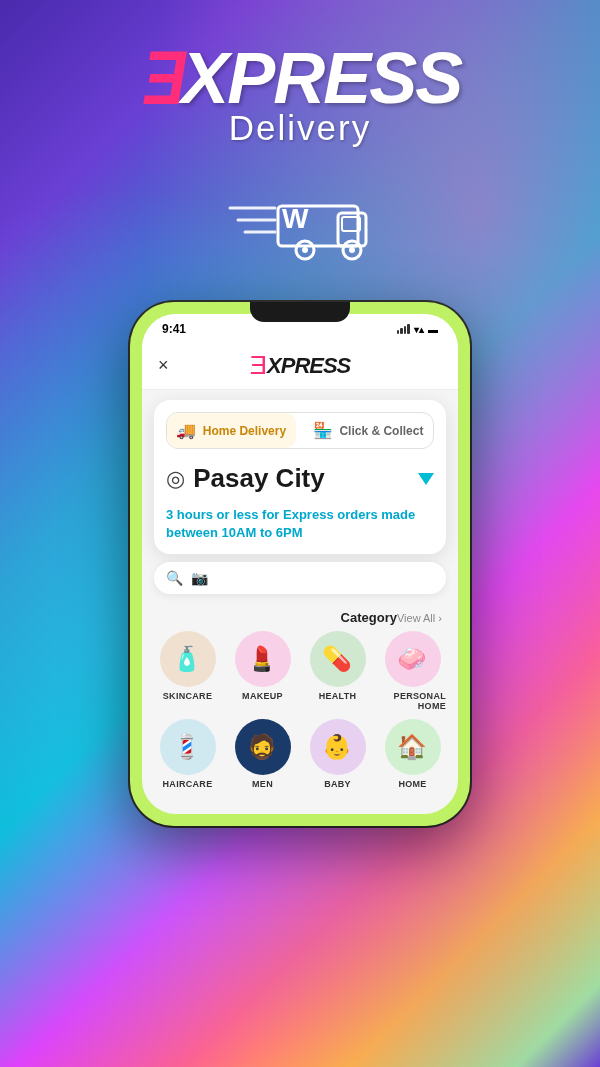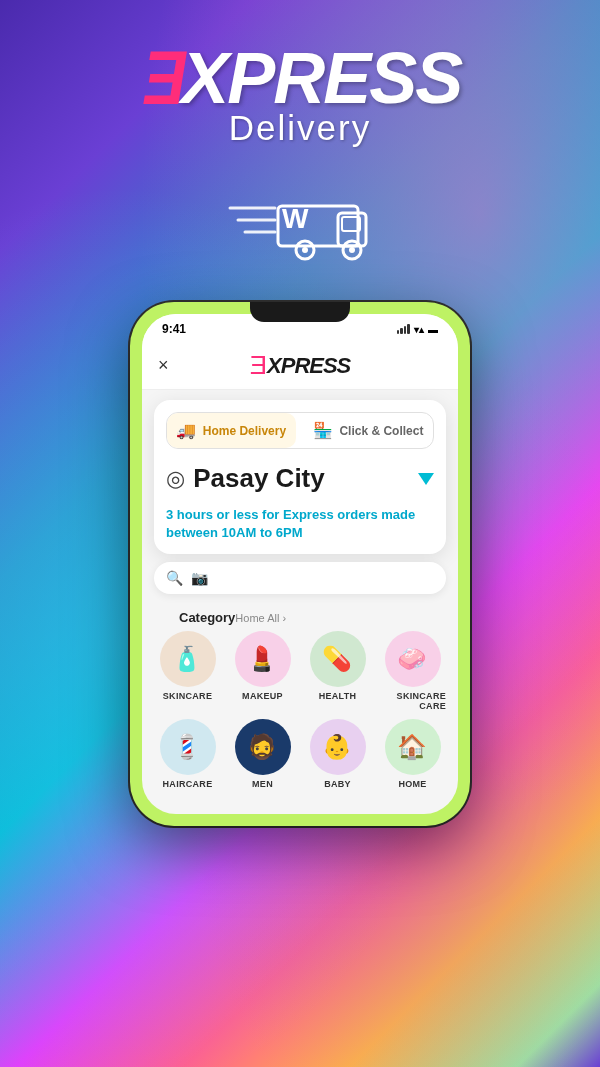--- a/index.html
+++ b/index.html
@@ -256,24 +256,23 @@
     .search-input-placeholder {
       flex: 1;
       font-size: 11px;
       color: #aaa;
     }
     .camera-icon { font-size: 14px; color: #888; }
 
     
     .category-header {
       display: flex;
-      justify-content: flex-start;
+      justify-content: flex-end;
       align-items: center;
       padding: 8px 16px 6px;
-      margin-left: 21px;
     }
 
     .category-title {
       font-size: 13px;
       font-weight: 700;
       color: #222;
     }
 
     .view-all {
       font-size: 11px;
@@ -433,40 +432,40 @@
         </div>
 
         <div class="search-bar">
           <span class="search-icon">🔍</span>
           <span class="camera-icon">📷</span>
         </div>
 
         <div class="category-header">
           <span class="category-title">Category</span>
           <span class="view-all">
-            <span>Home All</span> ›
+            <span>View All</span> ›
           </span>
         </div>
 
         <div class="category-grid">
           <div class="category-item">
             <div class="category-circle" style="background:#f0e0d0;">🧴</div>
             <span class="category-label">SKINCARE</span>
           </div>
           <div class="category-item">
             <div class="category-circle" style="background:#f8d0e8;">💄</div>
             <span class="category-label">MAKEUP</span>
           </div>
           <div class="category-item">
             <div class="category-circle" style="background:#d0e8d0;">💊</div>
             <span class="category-label">HEALTH</span>
           </div>
           <div class="category-item">
             <div class="category-circle" style="background:#f8d0e8;">🧼</div>
-            <span class="category-label">SKINCARE CARE</span>
+            <span class="category-label">PERSONAL HOME</span>
           </div>
         </div>
 
         <div class="category-grid-2">
           <div class="category-item">
             <div class="category-circle" style="background:#d0e8f0;">💈</div>
             <span class="category-label">HAIRCARE</span>
           </div>
           <div class="category-item">
             <div class="category-circle" style="background:#1a3a6a;">🧔</div>

